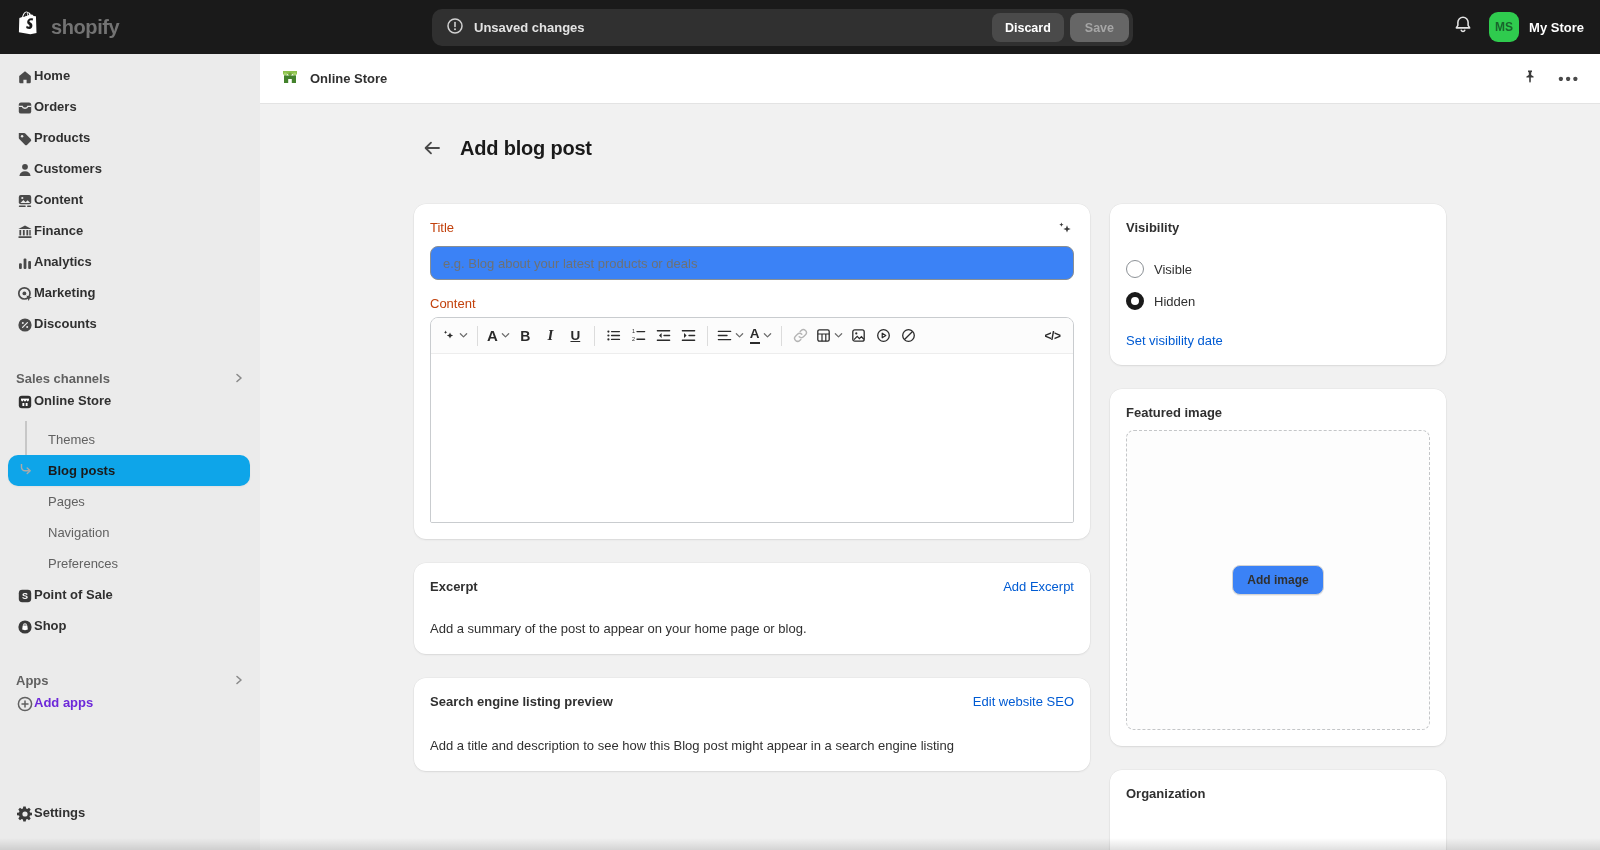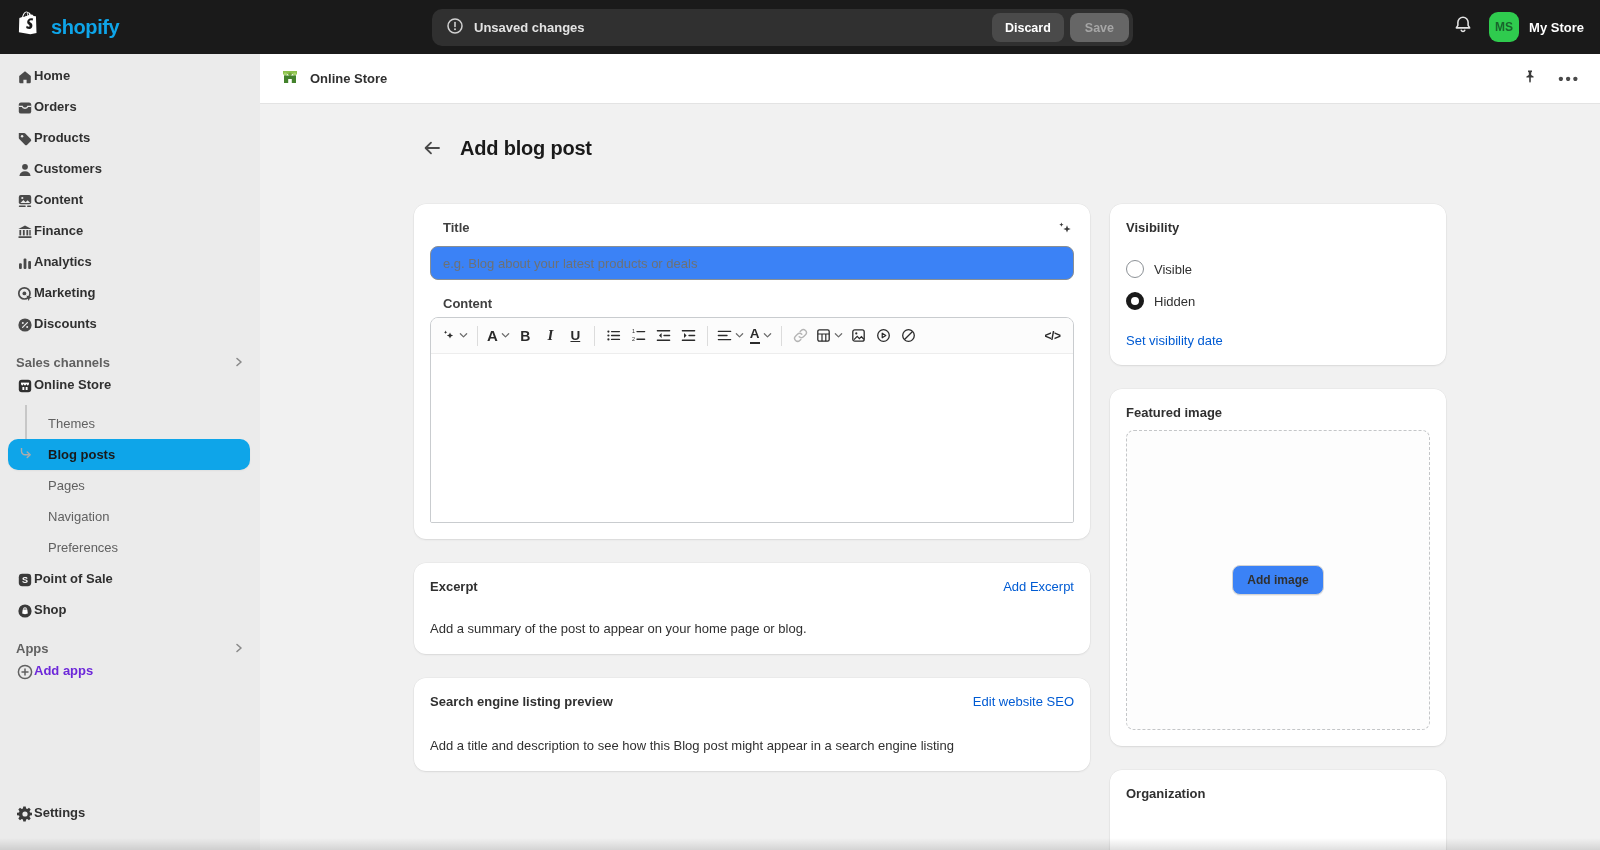--- a/index.html
+++ b/index.html
@@ -1,34 +1,34 @@
 <!DOCTYPE html>
 <html><head>
 <meta charset="utf-8">
 <style>
   * { margin:0; padding:0; box-sizing:border-box; }
   html,body { width:1600px; height:850px; overflow:hidden; font-family:"Liberation Sans","DejaVu Sans",sans-serif; background:#f1f1f1; }
 
   
   .topbar { position:absolute; top:0; left:0; width:1600px; height:54px; background:#1a1a1a; display:flex; align-items:center; }
   .logo { display:flex; align-items:center; gap:7px; padding-left:18px; }
-  .logo-word { color:#0ea5e9; font-size:20px; font-weight:700; letter-spacing:-0.4px; }
+  .logo-word { color:#737373; font-size:20px; font-weight:700; letter-spacing:-0.4px; }
   .save-pill { position:absolute; left:432px; top:9px; width:701px; height:37px; background:#303030; border-radius:10px; display:flex; align-items:center; padding:0 4px 0 14px; }
   .save-pill-msg { display:flex; align-items:center; gap:10px; color:#e3e3e3; font-size:13px; font-weight:600; flex:1; }
   .btn-discard { background:#4a4a4a; color:#fff; border:none; border-radius:8px; height:29px; padding:0 13px; font-size:12.5px; font-weight:600; font-family:inherit; }
   .btn-save { background:#666666; color:#a6a6a6; border:none; border-radius:8px; height:29px; padding:0 15px; font-size:12.5px; font-weight:600; font-family:inherit; margin-left:6px; }
   .topbar-right { position:absolute; right:0; top:0; height:54px; display:flex; align-items:center; gap:16px; padding-right:16px; }
   .avatar { width:30px; height:30px; border-radius:9px; background:#2fcb4e; color:#19642c; font-size:12px; font-weight:700; display:flex; align-items:center; justify-content:center; }
   .store-name { color:#fff; font-size:13px; font-weight:600; margin-left:-6px; }
 
   
   .sidebar { position:absolute; top:54px; left:0; bottom:0; width:260px; background:#ebebeb; padding-top:14px; }
   .nav-item { display:flex; align-items:flex-start; height:31px; padding:0 16px; font-size:13px; font-weight:600; color:#303030; cursor:pointer; }
   .nav-item .ico { width:18px; height:18px; flex:none; display:flex; align-items:center; justify-content:center; }
-  .nav-section { display:flex; justify-content:space-between; align-items:center; height:30px; padding:0 16px; color:#616161; font-size:13px; font-weight:600; cursor:pointer; }
+  .nav-section { display:flex; justify-content:space-between; align-items:center; height:30px; padding:0 16px; color:#616161; font-size:13px; font-weight:600; margin-top:16px; cursor:pointer; }
   .sub-list { position:relative; }
   .tree-line { position:absolute; left:25px; top:-3px; height:50px; width:1.5px; background:#c7c7c7; }
   .nav-sub { position:relative; display:flex; align-items:center; height:31px; padding-left:48px; font-size:13px; font-weight:500; color:#616161; cursor:pointer; }
   .nav-sub.active { background:#0ea5e9; border-radius:10px; margin:0 10px 0 8px; padding-left:40px; font-weight:700; color:#1a1a1a; box-shadow:0 1px 2px rgba(0,0,0,0.05); }
   .sub-arrow { position:absolute; left:12px; top:9px; }
   .settings-row { position:absolute; bottom:14px; left:0; width:100%; }
 
   
   .main { position:absolute; top:54px; left:260px; right:0; bottom:0; background:#f1f1f1; }
   .context-bar { height:50px; background:#fff; border-bottom:1px solid #e3e3e3; display:flex; align-items:center; justify-content:space-between; padding:0 20px; }
@@ -45,21 +45,21 @@
   .columns { display:flex; gap:20px; align-items:flex-start; }
   .col-main { width:676px; }
   .col-side { width:336px; }
   .card { background:#fff; border-radius:12px; box-shadow:0 0 0 0.5px rgba(0,0,0,0.05), 0 1px 2px rgba(0,0,0,0.08); padding:16px; }
   .card + .card { margin-top:24px; }
   .card-head { display:flex; justify-content:space-between; align-items:center; }
   .card-title { font-size:13px; font-weight:700; color:#303030; }
   .link { color:#005bd3; font-size:13px; font-weight:500; text-decoration:none; cursor:pointer; }
   .card-body { margin-top:26px; font-size:13px; color:#303030; line-height:1.4; }
 
-  .field-label { font-size:13px; font-weight:700; color:#404040;margin-left:13px; }
+  .field-label { font-size:13px; font-weight:400; color:#c2410c; }
   .label-row { display:flex; justify-content:space-between; align-items:flex-start; height:22px; }
   .text-input { width:100%; height:34px; margin-top:4px; border:1px solid #898f94; border-radius:8px; padding:0 12px; font-size:13px; font-family:inherit; color:#303030; outline:none; background:#3b82f6; }
   .text-input::placeholder { color:#6d7175; }
   .content-label { margin-top:16px; }
 
   .editor { margin-top:6px; border:1px solid #c9cccf; border-radius:8px 8px 2px 2px; overflow:hidden; }
   .toolbar { height:36px; display:flex; align-items:center; padding:0 8px; background:#fcfcfc; border-bottom:1px solid #ededed; color:#2b2b2b; }
   .tb-btn { height:28px; min-width:25px; padding:0 3px; display:flex; align-items:center; justify-content:center; gap:3px; cursor:pointer; border-radius:6px; }
   .tb-div { width:1px; height:20px; background:#dcdcdc; margin:0 6px; flex:none; }
   .tb-spacer { flex:1; }

